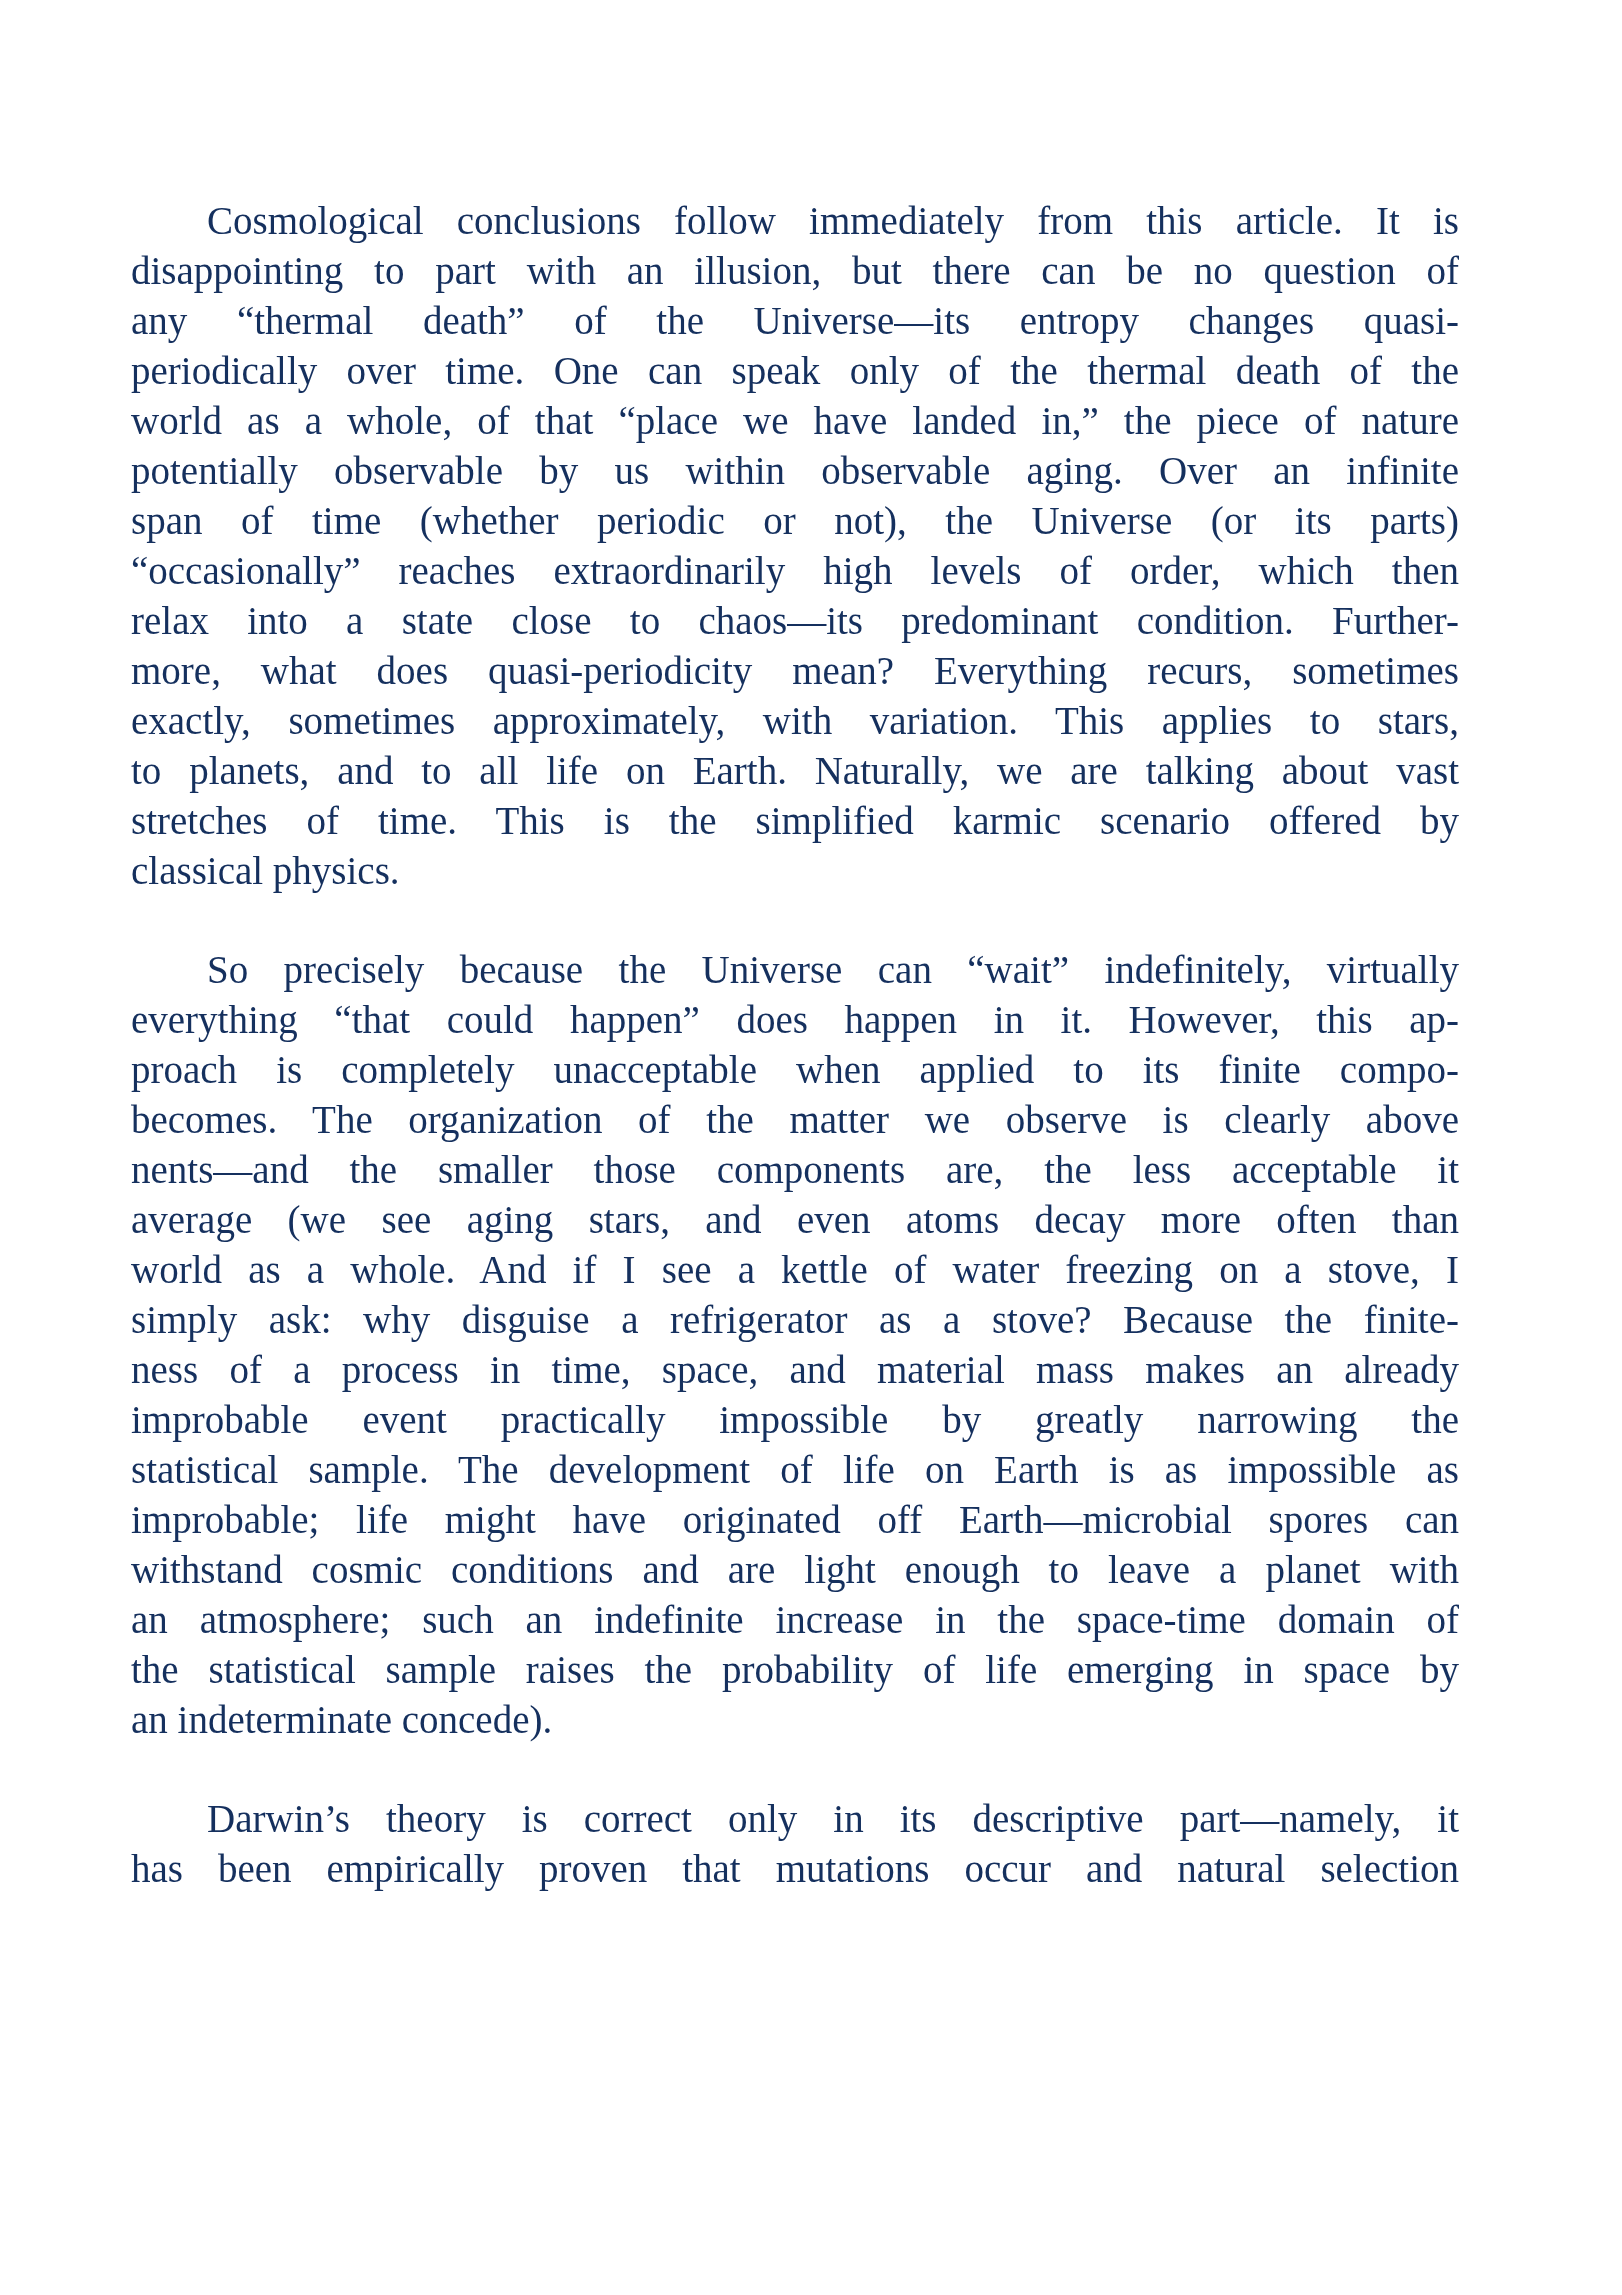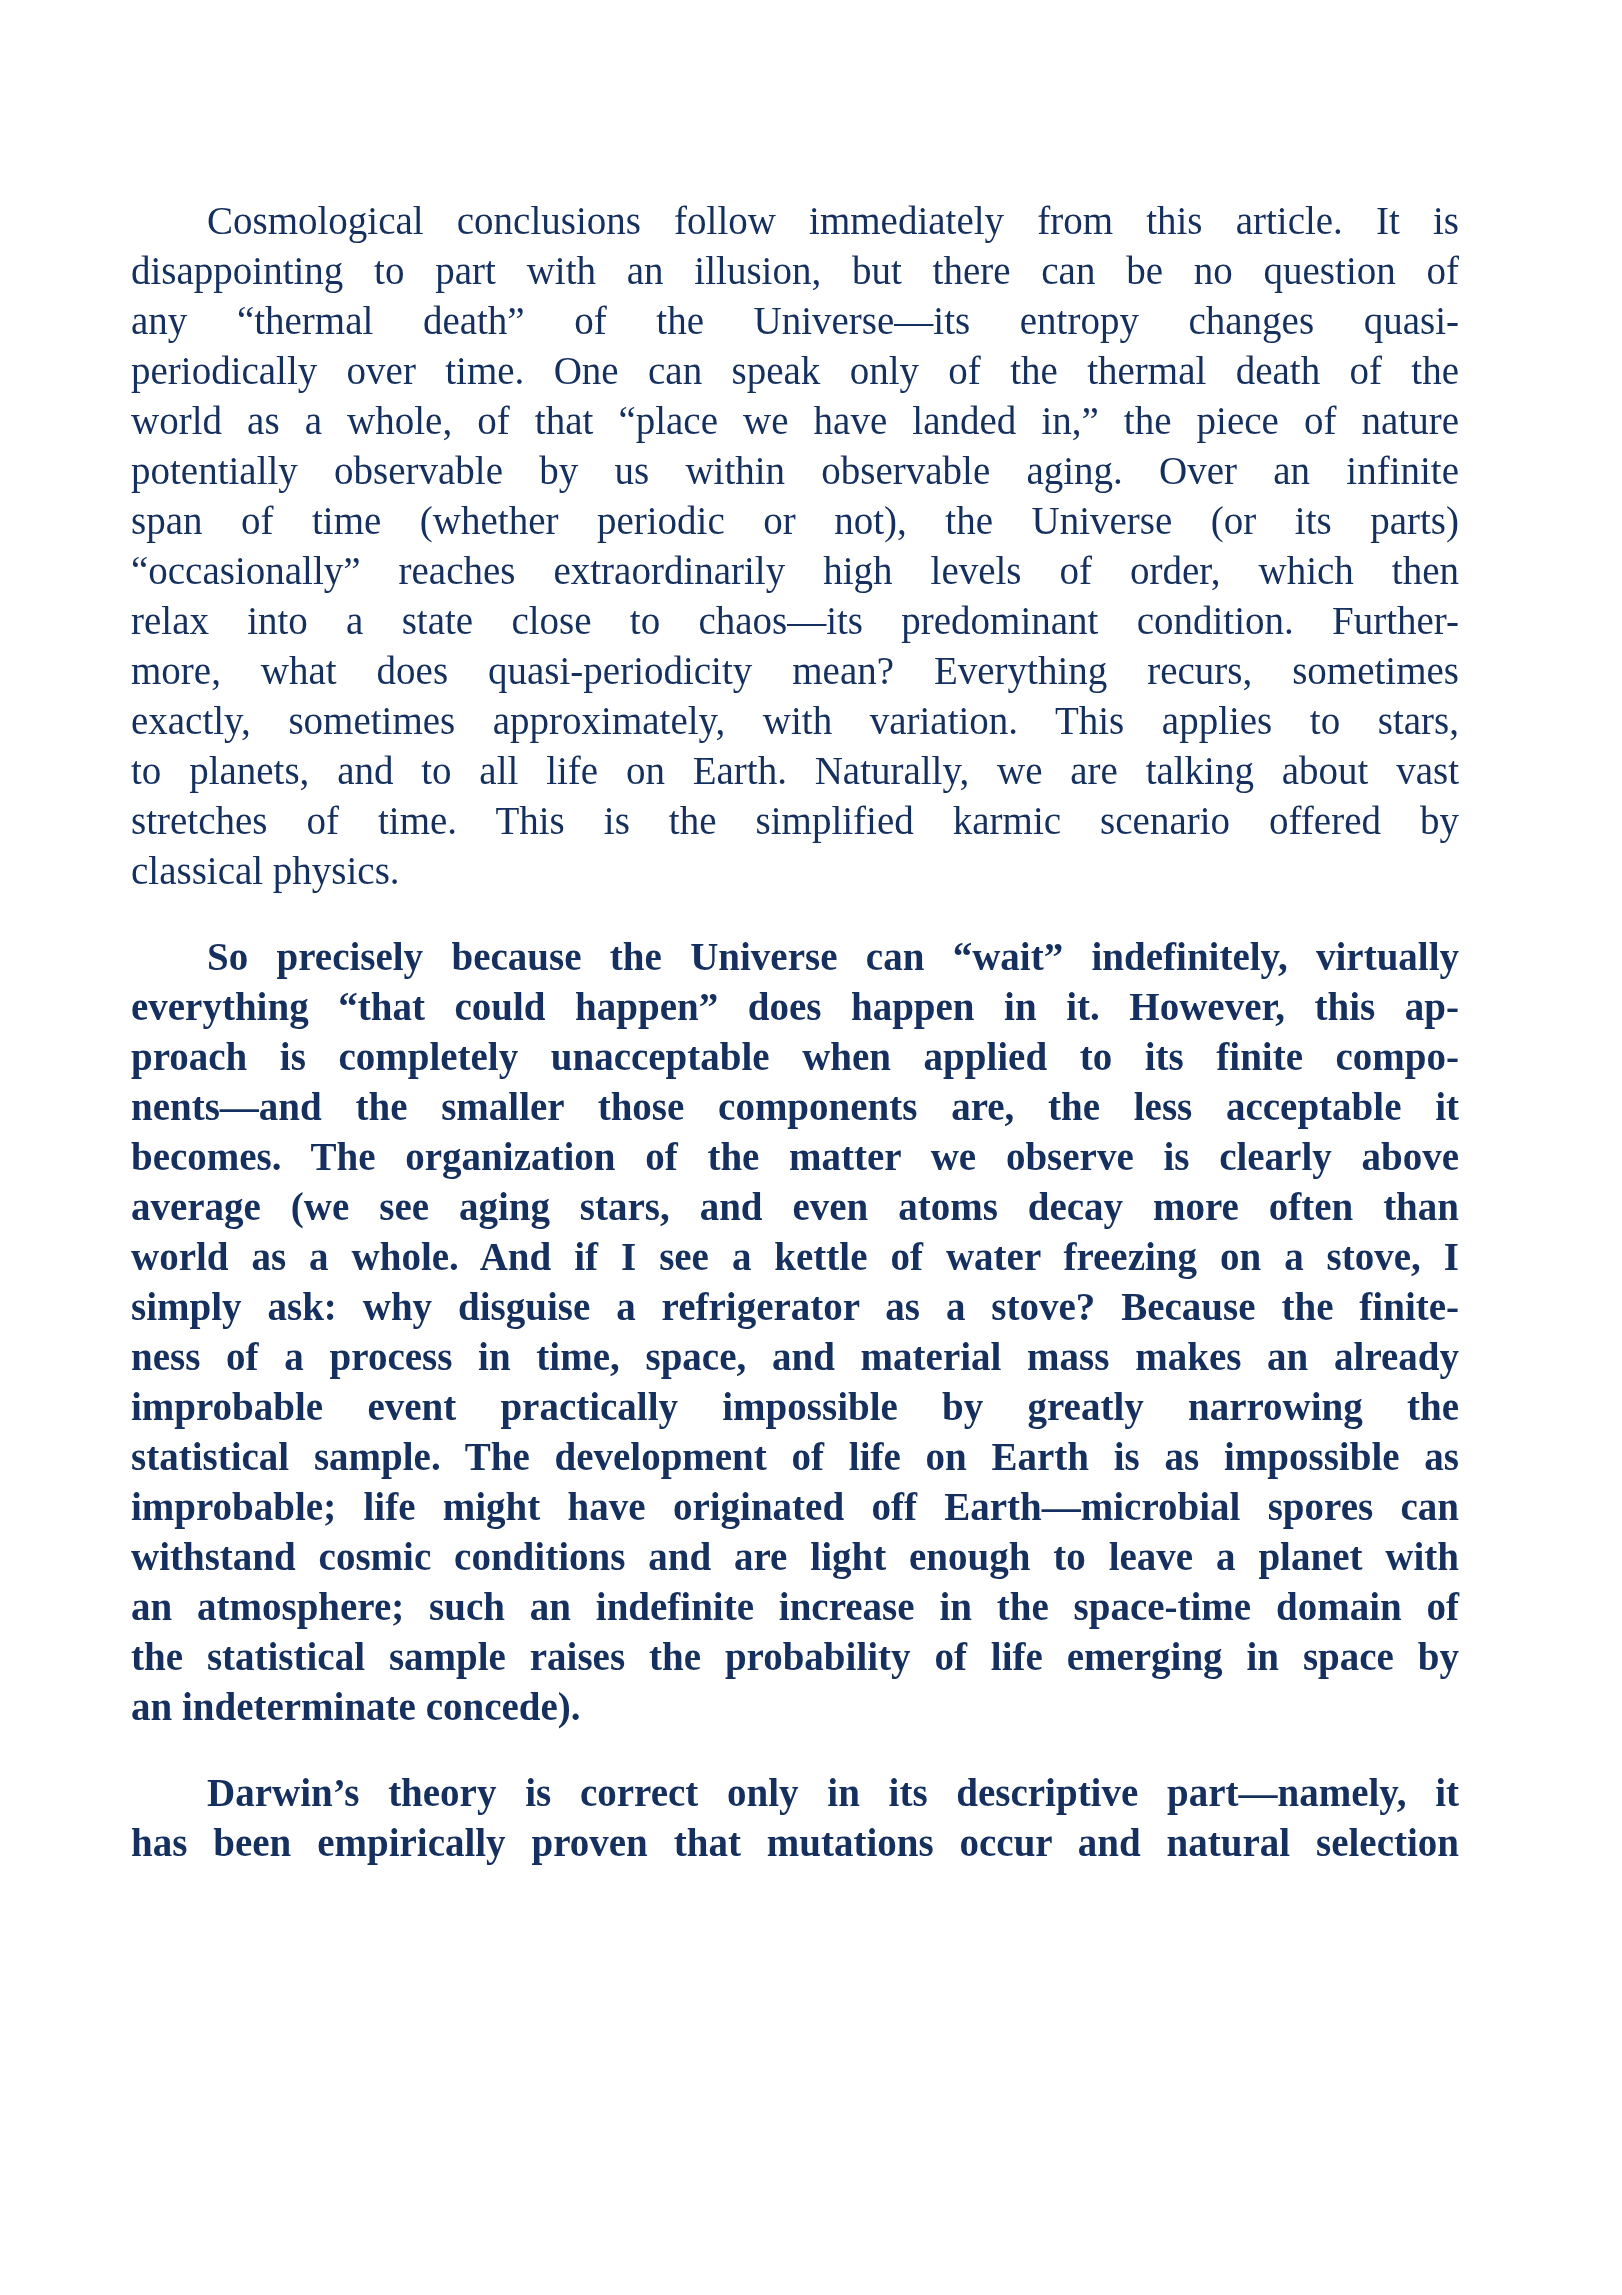--- a/index.html
+++ b/index.html
@@ -18,22 +18,21 @@
   }
   .textblock {
     position: absolute;
     left: 131px;
     top: 196px;
     width: 1328px;
     font-size: 39px;
     line-height: 50px;
   }
   .para + .para {
-    margin-top: 36px;
-    font-weight: bold;
+    margin-top: 49px;
   }
   .line {
     text-align: justify;
     text-align-last: justify;
   }
   .line.first {
     text-indent: 76px;
   }
   .line.endline {
     text-align-last: left;
@@ -70,22 +69,22 @@
         <div class="line">more, what does quasi-periodicity mean? Everything recurs, sometimes</div>
         <div class="line">exactly, sometimes approximately, with variation. This applies to stars,</div>
         <div class="line">to planets, and to all life on Earth. Naturally, we are talking about vast</div>
         <div class="line">stretches of time. This is the simplified karmic scenario offered by</div>
         <div class="line endline">classical physics.</div>
       </div>
       <div class="para">
         <div class="line first">So precisely because the Universe can “wait” indefinitely, virtually</div>
         <div class="line">everything “that could happen” does happen in it. However, this ap-</div>
         <div class="line">proach is completely unacceptable when applied to its finite compo-</div>
+        <div class="line">becomes. The organization of the matter we observe is clearly above</div>
         <div class="line">nents—and the smaller those components are, the less acceptable it</div>
-        <div class="line">becomes. The organization of the matter we observe is clearly above</div>
         <div class="line">average (we see aging stars, and even atoms decay more often than</div>
         <div class="line">world as a whole. And if I see a kettle of water freezing on a stove, I</div>
         <div class="line">simply ask: why disguise a refrigerator as a stove? Because the finite-</div>
         <div class="line">ness of a process in time, space, and material mass makes an already</div>
         <div class="line">improbable event practically impossible by greatly narrowing the</div>
         <div class="line">statistical sample. The development of life on Earth is as impossible as</div>
         <div class="line">improbable; life might have originated off Earth—microbial spores can</div>
         <div class="line">withstand cosmic conditions and are light enough to leave a planet with</div>
         <div class="line">an atmosphere; such an indefinite increase in the space-time domain of</div>
         <div class="line">the statistical sample raises the probability of life emerging in space by</div>

